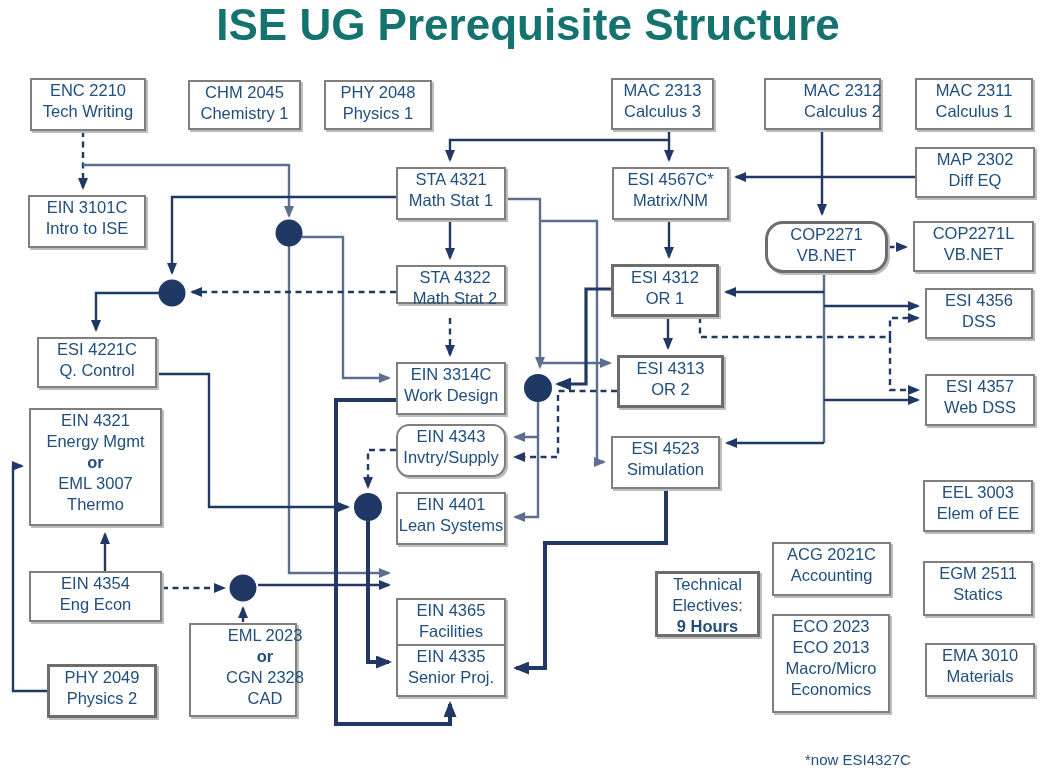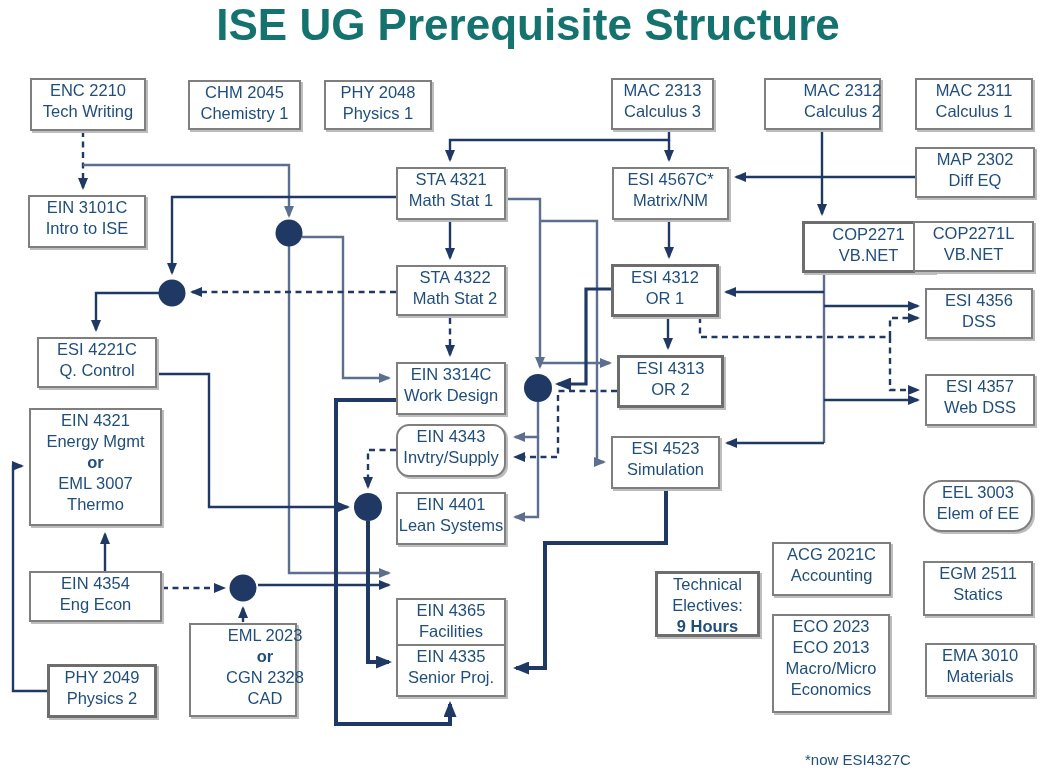--- a/index.html
+++ b/index.html
@@ -122,29 +122,29 @@
         <div class="ln">Math Stat 1</div>
       </div>
       <div class="box" style="left: 612px; top: 167px; width: 117px; height: 53px;">
         <div class="ln">ESI 4567C*</div>
         <div class="ln">Matrix/NM</div>
       </div>
       <div class="box" style="left: 28px; top: 195px; width: 118px; height: 53px;">
         <div class="ln">EIN 3101C</div>
         <div class="ln">Intro to ISE</div>
       </div>
-      <div class="box thick" style="left: 802px; top: 221px; width: 133px; height: 52px;">
+      <div class="box thick" style="left: 765px; top: 221px; width: 123px; height: 52px; border-radius: 18px;">
         <div class="ln">COP2271</div>
         <div class="ln">VB.NET</div>
       </div>
       <div class="box" style="left: 913px; top: 221px; width: 121px; height: 51px;">
         <div class="ln">COP2271L</div>
         <div class="ln">VB.NET</div>
       </div>
-      <div class="box" style="left: 396px; top: 265px; width: 110px; height: 51px; padding-left: 8px;">
+      <div class="box" style="left: 396px; top: 265px; width: 110px; height: 39px; padding-left: 8px;">
         <div class="ln">STA 4322</div>
         <div class="ln">Math Stat 2</div>
       </div>
       <div class="box thick" style="left: 611px; top: 264px; width: 108px; height: 53px;">
         <div class="ln">ESI 4312</div>
         <div class="ln">OR 1</div>
       </div>
       <div class="box" style="left: 925px; top: 288px; width: 108px; height: 51px;">
         <div class="ln">ESI 4356</div>
         <div class="ln">DSS</div>
@@ -177,21 +177,21 @@
         <div class="ln">EIN 4321</div>
         <div class="ln">Energy Mgmt</div>
         <div class="ln b">or</div>
         <div class="ln">EML 3007</div>
         <div class="ln">Thermo</div>
       </div>
       <div class="box" style="left: 396px; top: 492px; width: 110px; height: 53px;">
         <div class="ln">EIN 4401</div>
         <div class="ln">Lean Systems</div>
       </div>
-      <div class="box" style="left: 923px; top: 480px; width: 110px; height: 52px; border-radius: 19px;">
+      <div class="box" style="left: 923px; top: 480px; width: 110px; height: 52px;">
         <div class="ln">EEL 3003</div>
         <div class="ln">Elem of EE</div>
       </div>
       <div class="box" style="left: 396px; top: 562px; width: 110px; height: 53px; margin-top: 36px;">
         <div class="ln">EIN 4365</div>
         <div class="ln">Facilities</div>
       </div>
       <div class="box" style="left: 772px; top: 542px; width: 119px; height: 54px;">
         <div class="ln">ACG 2021C</div>
         <div class="ln">Accounting</div>

